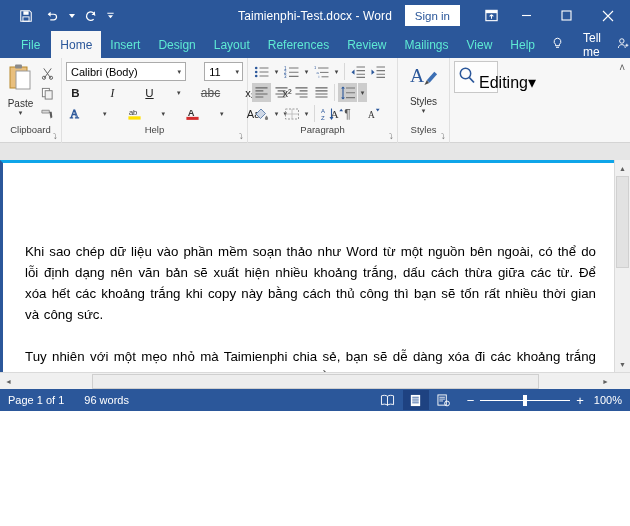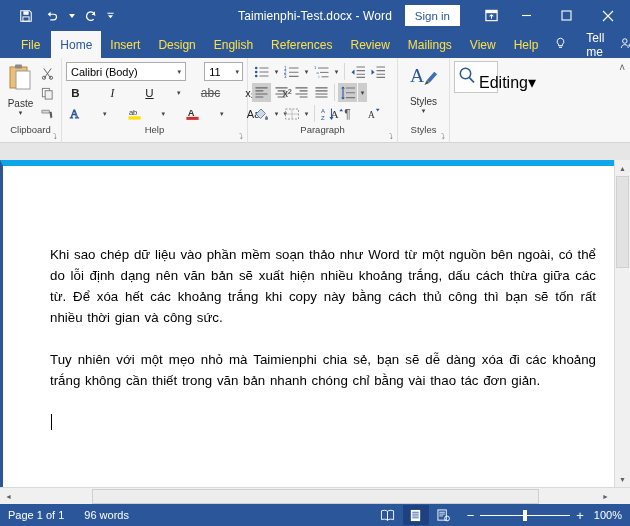--- a/index.html
+++ b/index.html
@@ -4,21 +4,21 @@
 <style>
   * { box-sizing: border-box; }
   html, body {
     margin: 0; padding: 0;
     width: 630px; height: 526px;
     overflow: hidden;
     font-family: "Liberation Sans", sans-serif;
     background: #ffffff;
   }
   #app {
-    width: 630px; height: 526px;
+    width: 630px; height: 411px;
     position: relative;
     display: flex; flex-direction: column;
     background: #f3f3f3;
   }
 
   
   .titlebar {
     height: 31px;
     background: #2b579a;
     display: flex; align-items: center;
@@ -76,21 +76,21 @@
     height: 27px;
     background: #2b579a;
     display: flex; align-items: flex-end;
     padding-left: 10px;
     flex: 0 0 auto;
   }
   .tab {
     height: 27px;
     padding: 0 9px;
     display: flex; align-items: center;
-    color: #fde047;
+    color: #5eead4;
     font-size: 12px;
     white-space: nowrap;
   }
   .tab.active {
     background: #f7f7f7;
     color: #2b579a;
   }
   .tab.file-tab { padding: 0 11px; }
   .tab-right {
     margin-left: auto;
@@ -217,25 +217,24 @@
     flex: 1;
     display: flex;
     background: #e6e6e6;
     position: relative;
     min-height: 0;
   }
   .doc-area {
     flex: 1;
     background: #ffffff;
     border-left: 3px solid #2b579a;
-    border-top: 6px solid #0ea5e9;
+    border-top: 3px solid #0ea5e9;
     margin-top: 17px;
     overflow: hidden;
     position: relative;
-    padding-left: 25px;
   }
   .page {
     padding: 78px 18px 0 22px;
   }
   .para {
     font-family: "Liberation Sans", sans-serif;
     font-size: 13.3px;
     color: #000;
     text-align: justify;
     text-align-last: left;
@@ -390,21 +389,21 @@
           </svg>
       </div>
     </div>
   </div>
 
   <div class="tabbar">
     <div class="tab file-tab">File</div>
     <div class="tab active">Home</div>
     <div class="tab">Insert</div>
     <div class="tab">Design</div>
-    <div class="tab">English</div>
+    <div class="tab">Layout</div>
     <div class="tab">References</div>
     <div class="tab">Review</div>
     <div class="tab">Mailings</div>
     <div class="tab">View</div>
     <div class="tab">Help</div>
     <div class="tab-right">
       <div class="tellme">
         <span>
           <svg width="11" height="13" viewBox="0 0 11 13">
               <path d="M5.5 1.2a3.4 3.4 0 0 1 2 6.1v1.4h-4V7.3a3.4 3.4 0 0 1 2-6.1z" fill="none" stroke="#fff" stroke-width="1"></path>

